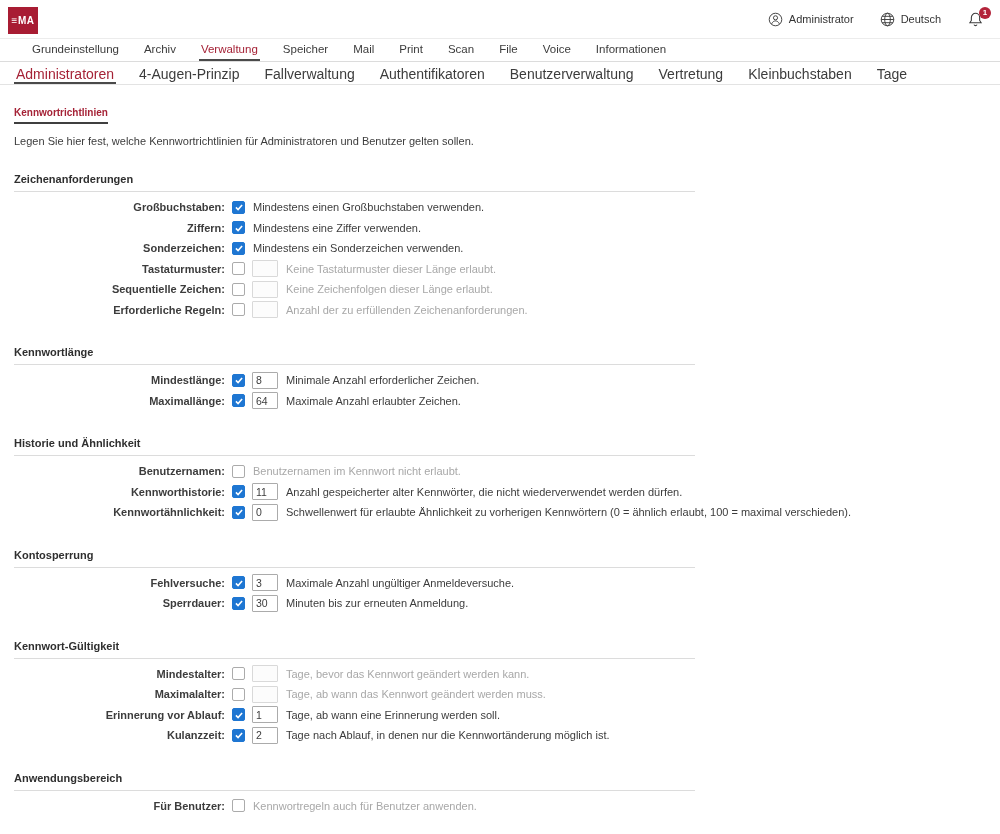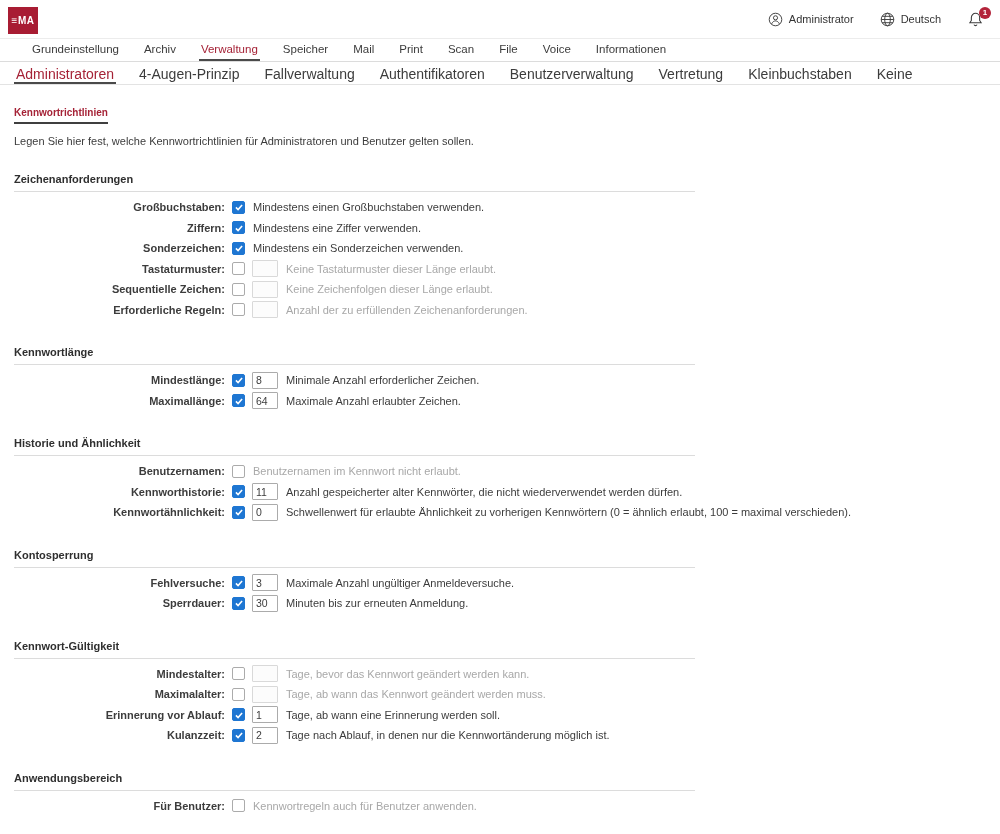--- a/index.html
+++ b/index.html
@@ -137,21 +137,21 @@
   </div>
 
 <div class="nav2" id="sub-nav">
     <div class="nav-item active">Administratoren</div>
     <div class="nav-item">4-Augen-Prinzip</div>
     <div class="nav-item">Fallverwaltung</div>
     <div class="nav-item">Authentifikatoren</div>
     <div class="nav-item">Benutzerverwaltung</div>
     <div class="nav-item">Vertretung</div>
     <div class="nav-item">Kleinbuchstaben</div>
-    <div class="nav-item">Keine</div>
+    <div class="nav-item">Tage</div>
   </div>
 
 <div class="content">
   <div class="page-tab-row">
     <span class="page-tab">Kennwortrichtlinien</span>
   </div>
   <div class="intro">Legen Sie hier fest, welche Kennwortrichtlinien für Administratoren und Benutzer gelten sollen.</div>
   <div id="sections">
       <div class="section">
         <div class="section-title">Zeichenanforderungen</div>

